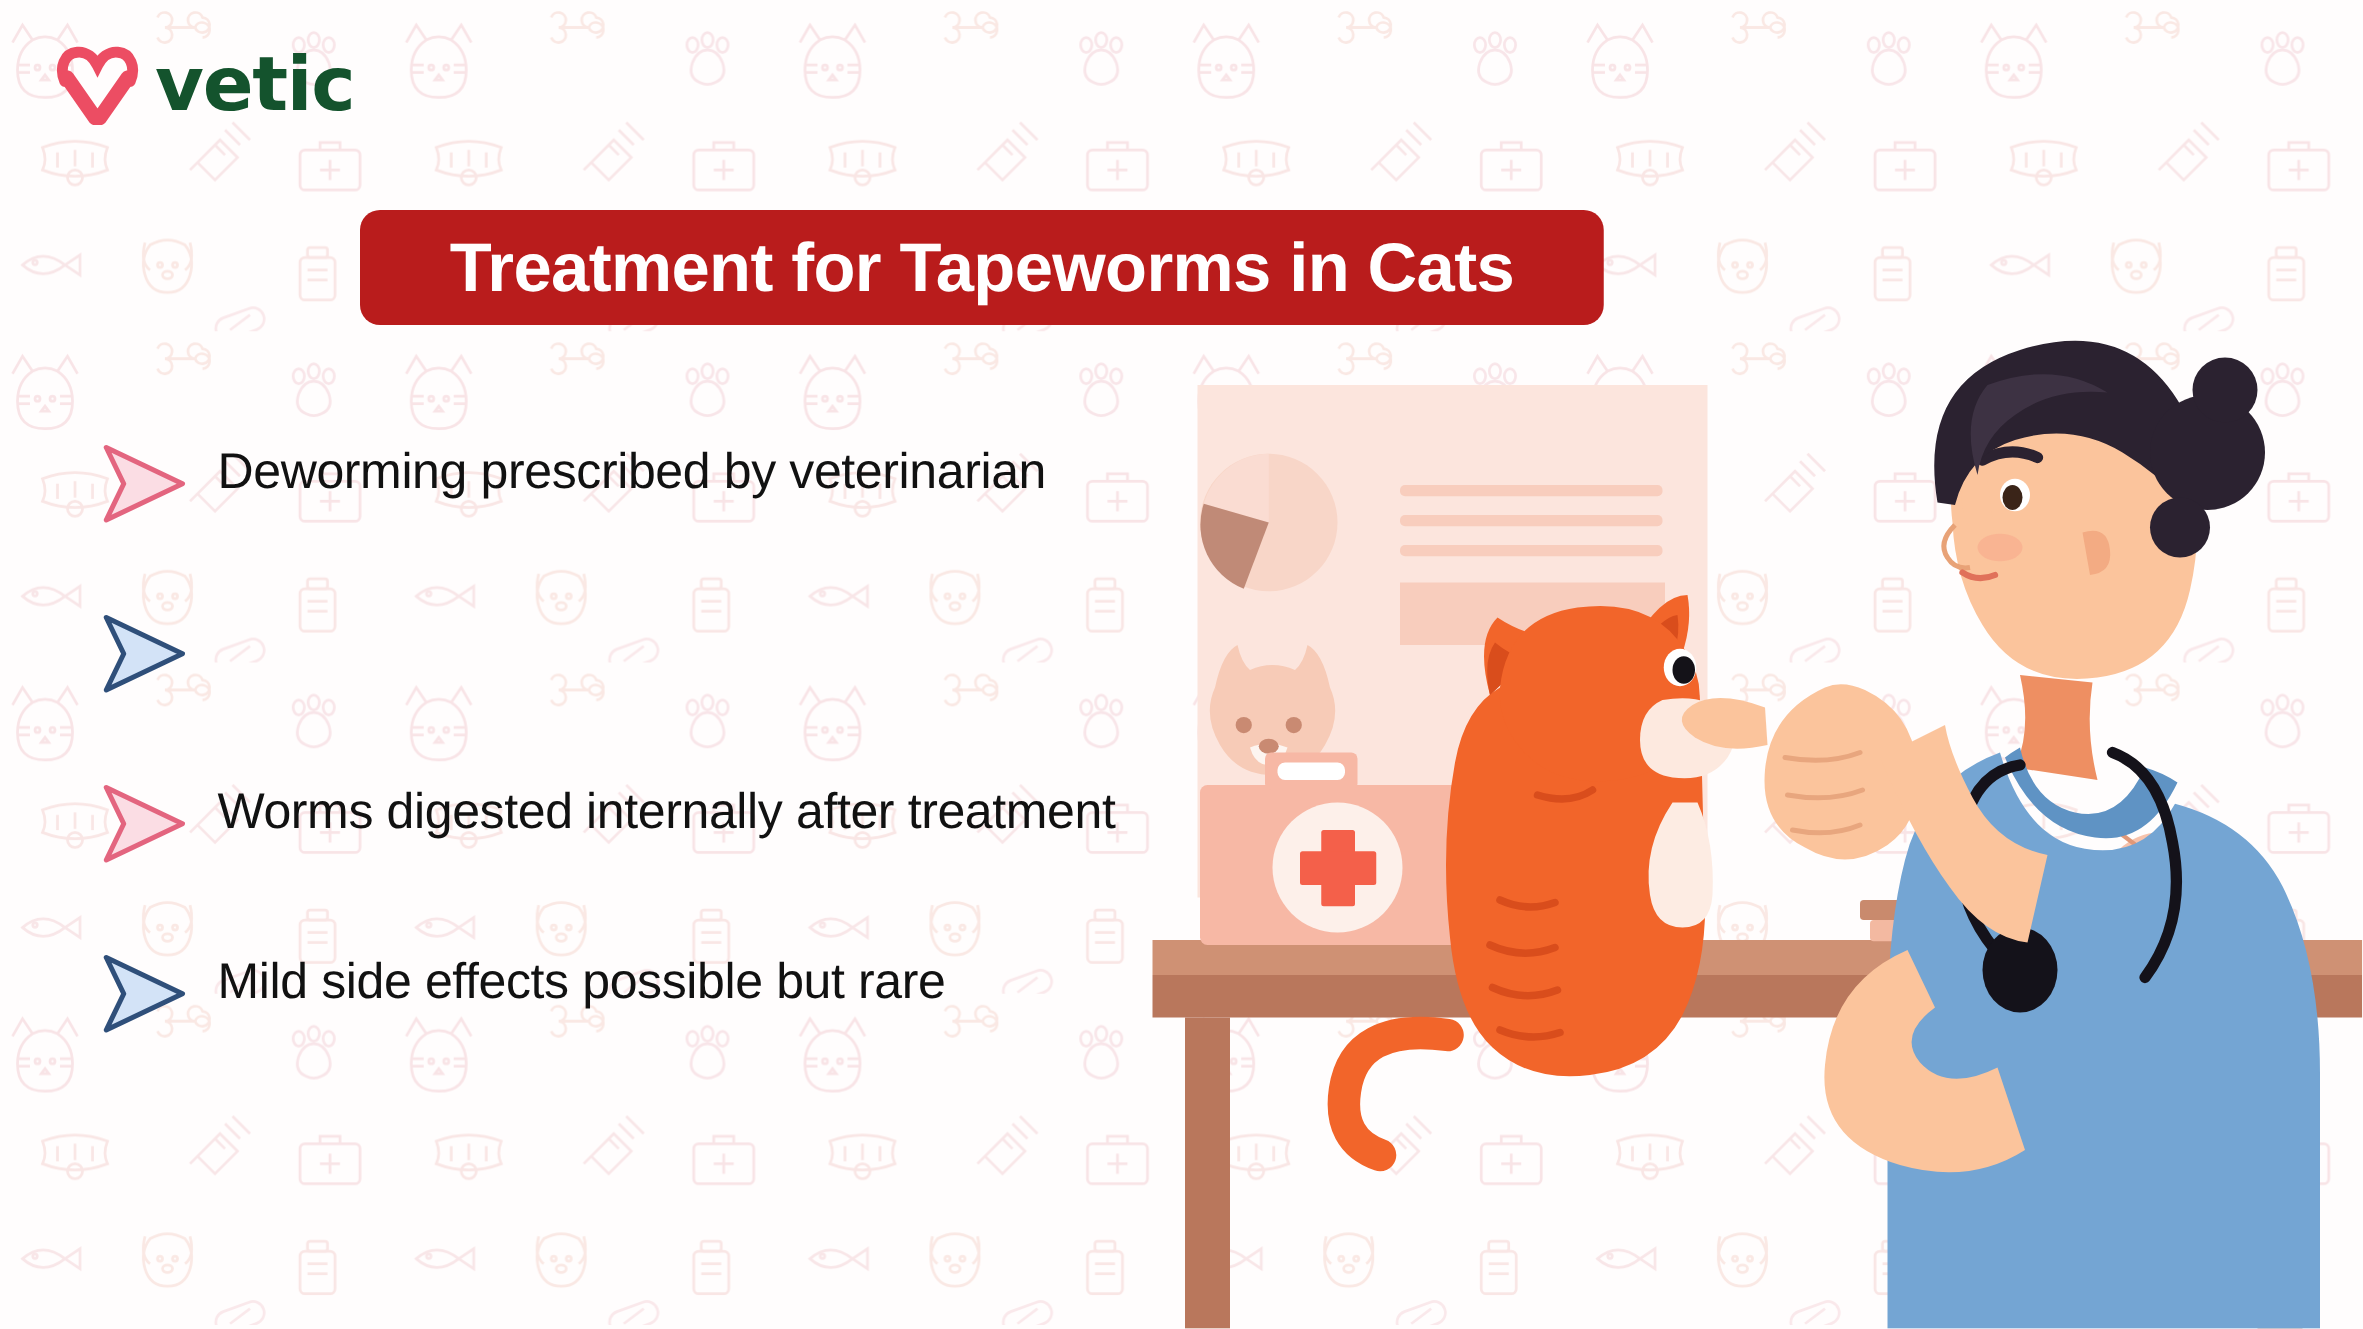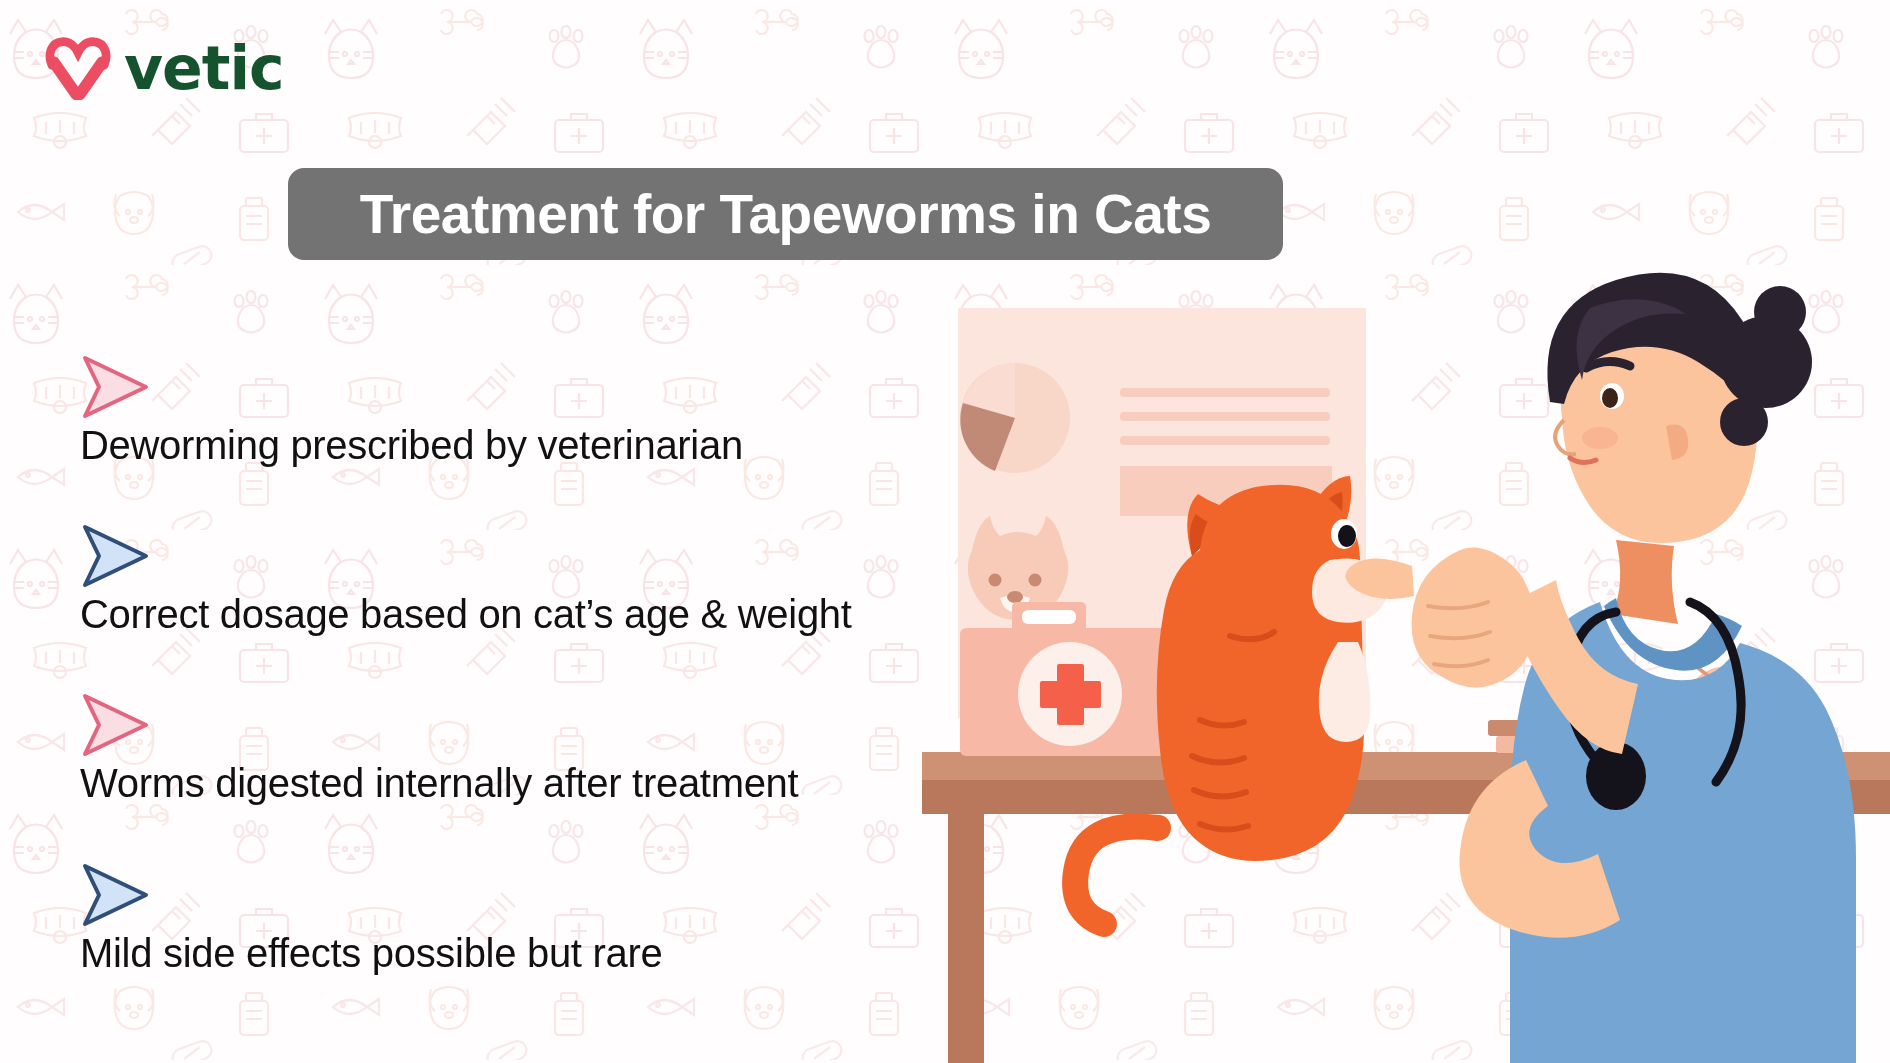--- a/index.html
+++ b/index.html
@@ -47,21 +47,21 @@
     color: #14532d;
   }
 
   
   #title-banner {
     position: absolute;
     left: 288px;
     top: 168px;
     width: 995px;
     height: 92px;
-    background: #737373;
+    background: #b91c1c;
     border-radius: 16px;
     display: flex;
     align-items: center;
     justify-content: center;
     z-index: 5;
   }
   #title-banner .title-text {
     color: #ffffff;
     font-family: "Liberation Sans", sans-serif;
     font-size: 55px;
@@ -76,21 +76,20 @@
     left: 80px;
     top: 352px;
     width: 900px;
     z-index: 5;
   }
   .bullet-row {
     display: flex;
     align-items: flex-start;
     min-height: 84px;
     margin-bottom: 52px;
-    flex-direction: column;
   }
   .bullet-row:last-child { margin-bottom: 0; }
   .bullet-marker {
     flex: 0 0 auto;
     width: 72px;
     height: 66px;
     margin-right: 22px;
     margin-top: 2px;
   }
   .bullet-marker svg { display: block; width: 100%; height: 100%; }
@@ -217,21 +216,20 @@
     </span>
     <span class="bullet-text">Deworming prescribed by veterinarian</span>
   </div>
 
   <div class="bullet-row">
     <span class="bullet-marker">
       <svg viewBox="0 0 72 66" xmlns="http://www.w3.org/2000/svg">
         <path d="M5 4 L66 33 L5 62 L19 33 Z" fill="#d3e3f7" stroke="#2f4f7a" stroke-width="4" stroke-linejoin="round" stroke-linecap="round"></path>
       </svg>
     </span>
-    <span class="bullet-text">Correct dosage based on cat’s age &amp; weight</span>
   </div>
 
   <div class="bullet-row">
     <span class="bullet-marker">
       <svg viewBox="0 0 72 66" xmlns="http://www.w3.org/2000/svg">
         <path d="M5 4 L66 33 L5 62 L19 33 Z" fill="#fbdde4" stroke="#e3657f" stroke-width="4" stroke-linejoin="round" stroke-linecap="round"></path>
       </svg>
     </span>
     <span class="bullet-text">Worms digested internally after treatment</span>
   </div>

